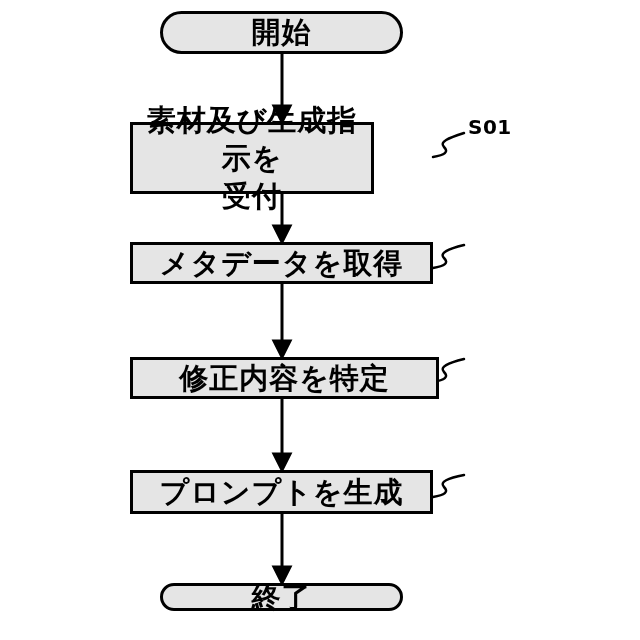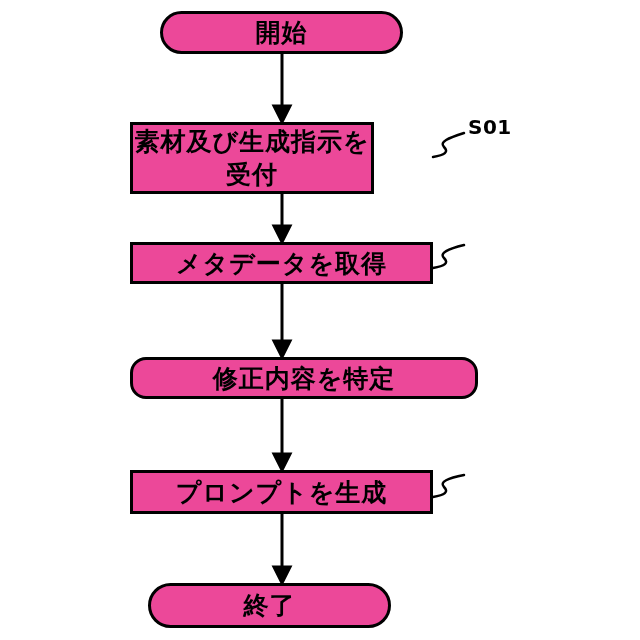--- a/index.html
+++ b/index.html
@@ -21,39 +21,39 @@
     left: 0;
     top: 0;
     width: 640px;
     height: 640px;
     pointer-events: none;
   }
   .node {
     position: absolute;
     box-sizing: border-box;
     border: 3px solid #000000;
-    background: #ec4899;
+    background: #e5e5e5;
     display: flex;
     align-items: center;
     justify-content: center;
     text-align: center;
     font-weight: bold;
-    font-size: 25px;
+    font-size: 29px;
     line-height: 1.32;
     white-space: pre-line;
     letter-spacing: 1px;
   }
   .terminal {
     border-radius: 24px;
   }
   .start-terminal { left: 160px; top: 11px;  width: 243px; height: 43px; }
-  .end-terminal   { left: 148px; top: 583px; width: 243px; height: 45px; }
+  .end-terminal   { left: 160px; top: 583px; width: 243px; height: 28px; }
   .box-s01 { left: 130px; top: 122px; width: 244px; height: 72px; }
   .box-s02 { left: 130px; top: 242px; width: 303px; height: 42px; }
-  .box-s03 { left: 130px; top: 357px; width: 348px; height: 42px; border-radius: 16px; }
+  .box-s03 { left: 130px; top: 357px; width: 309px; height: 42px; }
   .box-s04 { left: 130px; top: 470px; width: 303px; height: 44px; justify-content: center; }
   .step-tag {
     position: absolute;
     font-weight: bold;
     font-size: 20px;
     letter-spacing: 0.5px;
   }
   .tag-s01 { left: 468px; top: 115px; }
   .tag-s02 { left: 468px; top: 232px; }
   .tag-s03 { left: 468px; top: 345px; }

